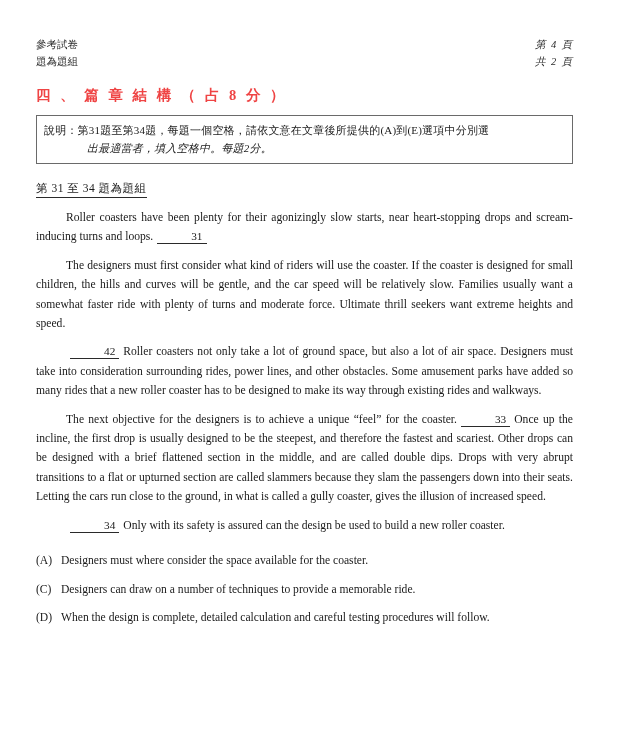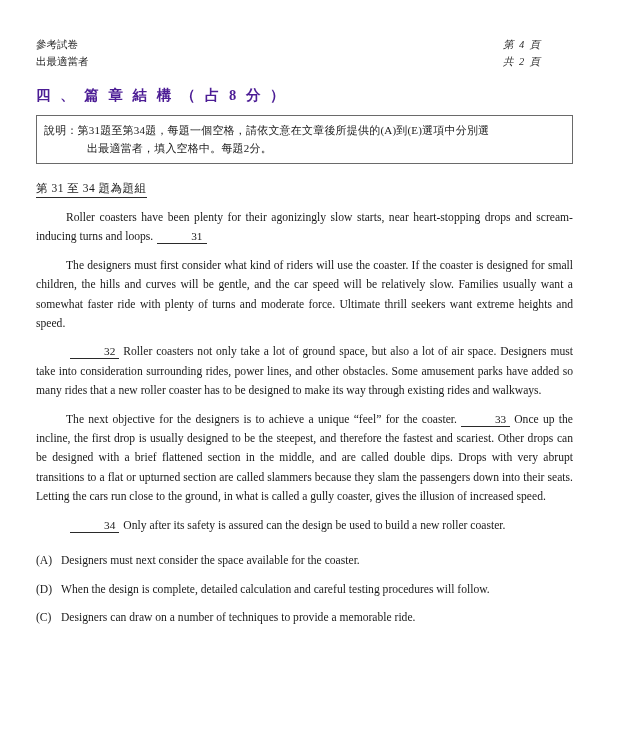--- a/index.html
+++ b/index.html
@@ -14,21 +14,21 @@
     font-family: "Liberation Serif", "DejaVu Serif", serif;
     color: #1a1a1a;
     overflow: hidden;
   }
   .page {
     position: absolute;
     left: 0; top: 0;
     width: 624px;
     height: 699px;
     box-sizing: border-box;
-    padding: 36px 84px 0 36px;
+    padding: 36px 52px 0 36px;
   }
 
   
   .exam-header {
     display: flex;
     justify-content: space-between;
     align-items: flex-start;
     margin-bottom: 16px;
   }
   .hdr-left, .hdr-right {
@@ -49,40 +49,41 @@
     min-width: 16px;
     text-align: center;
   }
 
   
   .section-title {
     font-size: 14.5px;
     font-weight: bold;
     letter-spacing: 3px;
     margin: 14px 0 10px 0;
-    color: #4c1d95;
+    color: #ef4444;
   }
 
   
   .instr-box {
     border: 1px solid #6a6a6a;
     box-sizing: border-box;
     width: 537px;
     padding: 5px 7px 6px 7px;
     margin: 6px 0 14px 0;
   }
   .instr-line {
     font-size: 11px;
     line-height: 18px;
     letter-spacing: 0.2px;
     color: #1a1a1a;
     text-align: justify;
   }
   .instr-line.l2 {
     padding-left: 43px;
+    font-style: italic;
   }
 
   
   .group-label {
     font-size: 11.5px;
     margin: 0 0 10px 0;
     display: inline-block;
     border-bottom: 1px solid #2a2a2a;
     padding-bottom: 1px;
     letter-spacing: 0.5px;
@@ -133,21 +134,21 @@
   }
 </style>
 </head>
 <body>
 
 <div class="page">
 
   <div class="exam-header">
     <div class="hdr-left">
       <div>參考試卷</div>
-      <div>出最適當者</div>
+      <div>題為題組</div>
     </div>
     <div class="hdr-right">
       <span class="pg-row"><span>第</span><span class="pg-num">4</span><span>頁</span></span>
       <span class="pg-row"><span>共</span><span class="pg-num">2</span><span>頁</span></span>
     </div>
   </div>
 
   <div class="section-title">四 、 篇 章 結 構 （ 占 8 分 ）</div>
 
   <div class="instr-box">
@@ -156,25 +157,25 @@
   </div>
 
   <div>
     <span class="group-label">第 31 至 34 題為題組</span>
   </div>
 
   <p class="passage"><span>Roller coasters have been plenty for their agonizingly slow starts, near heart-stopping drops and scream-inducing turns and loops.</span><span class="blank">31</span></p>
 
   <p class="passage"><span>The designers must first consider what kind of riders will use the coaster. If the coaster is designed for small children, the hills and curves will be gentle, and the car speed will be relatively slow. Families usually want a somewhat faster ride with plenty of turns and moderate force. Ultimate thrill seekers want extreme heights and speed.</span></p>
 
-  <p class="passage"><span class="blank">32</span><span>Roller coasters not only take a lot of ground space, but also a lot of air space. Designers must take into consideration surrounding rides, power lines, and other obstacles. Some amusement parks have added so many rides that a new roller coaster has to be designed to make its way through existing rides and walkways.</span></p>
+  <p class="passage"><span class="blank">42</span><span>Roller coasters not only take a lot of ground space, but also a lot of air space. Designers must take into consideration surrounding rides, power lines, and other obstacles. Some amusement parks have added so many rides that a new roller coaster has to be designed to make its way through existing rides and walkways.</span></p>
 
   <p class="passage"><span>The next objective for the designers is to achieve a unique “feel” for the coaster.</span><span class="blank">33</span><span>Once up the incline, the first drop is usually designed to be the steepest, and therefore the fastest and scariest. Other drops can be designed with a brief flattened section in the middle, and are called double dips. Drops with very abrupt transitions to a flat or upturned section are called slammers because they slam the passengers down into their seats. Letting the cars run close to the ground, in what is called a gully coaster, gives the illusion of increased speed.</span></p>
 
-  <p class="passage"><span class="blank">34</span><span>Only after its safety is assured can the design be used to build a new roller coaster.</span></p>
+  <p class="passage"><span class="blank">34</span><span>Only with its safety is assured can the design be used to build a new roller coaster.</span></p>
 
   <div class="options">
-    <div class="option"><span class="opt-key">(A)</span><span>Designers must next consider the space available for the coaster.</span></div>
+    <div class="option"><span class="opt-key">(A)</span><span>Designers must where consider the space available for the coaster.</span></div>
+    <div class="option"><span class="opt-key">(C)</span><span>Designers can draw on a number of techniques to provide a memorable ride.</span></div>
     <div class="option"><span class="opt-key">(D)</span><span>When the design is complete, detailed calculation and careful testing procedures will follow.</span></div>
-    <div class="option"><span class="opt-key">(C)</span><span>Designers can draw on a number of techniques to provide a memorable ride.</span></div>
   </div>
 
 </div>
 
 </body></html>

